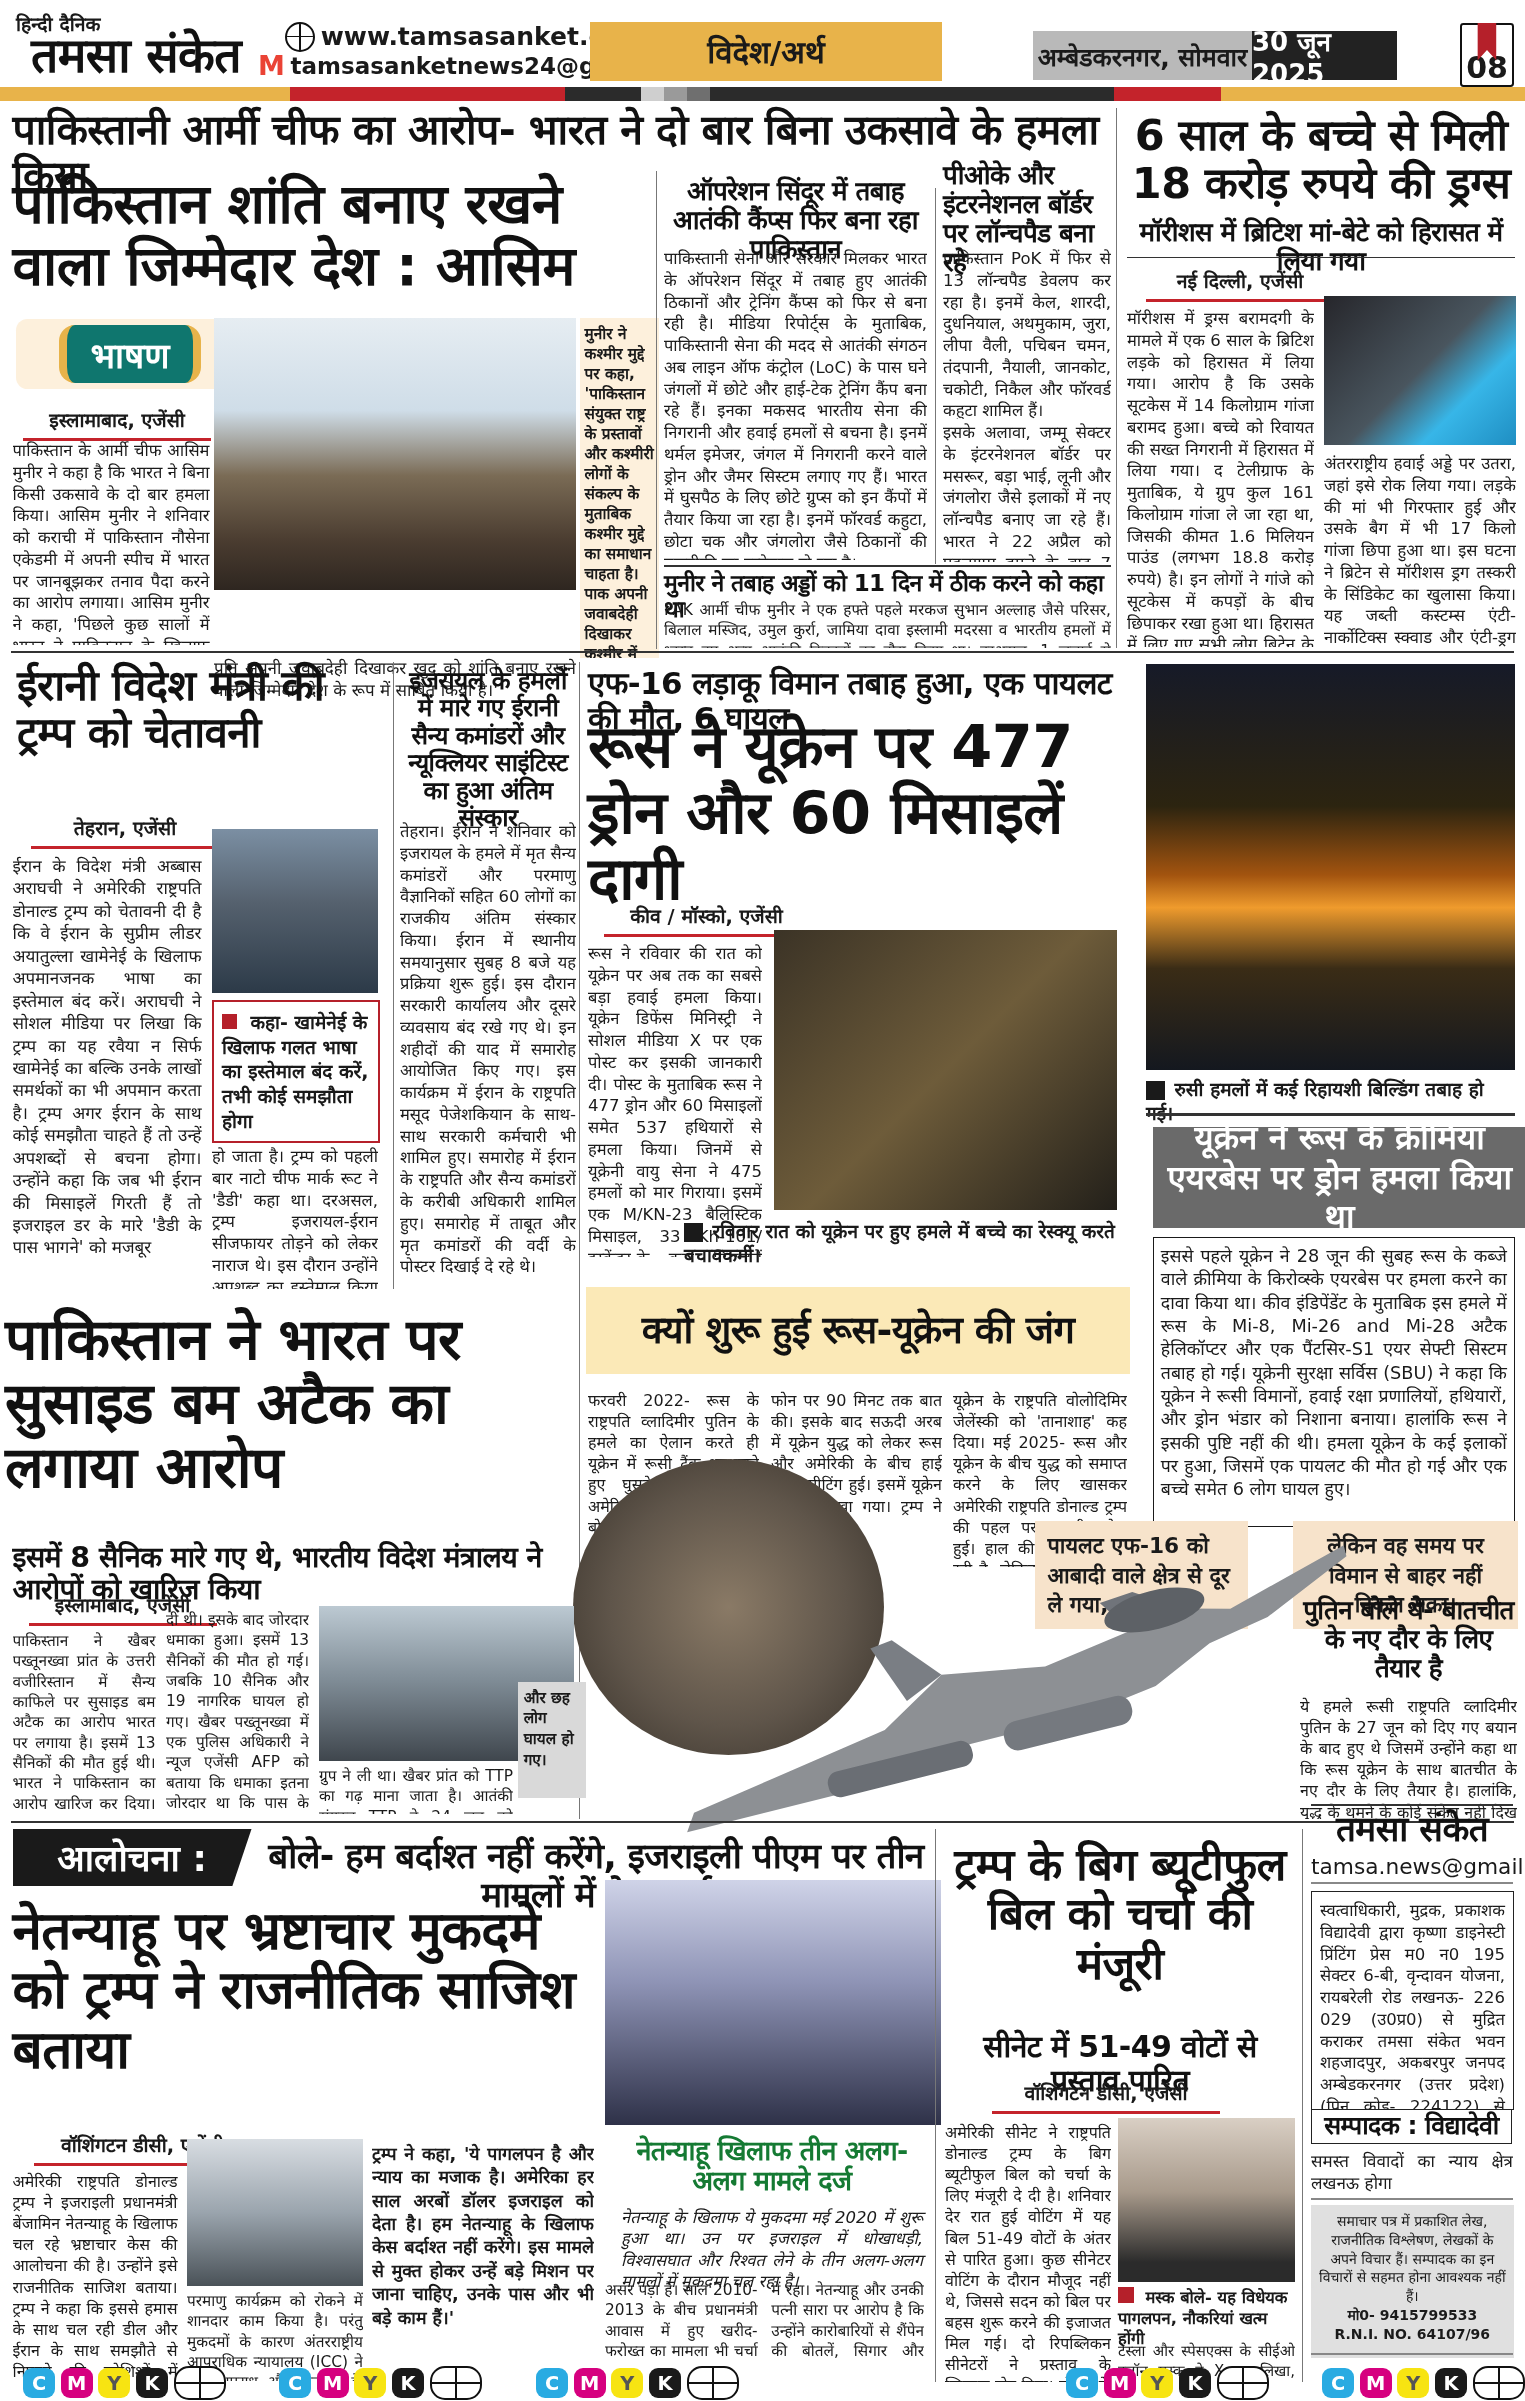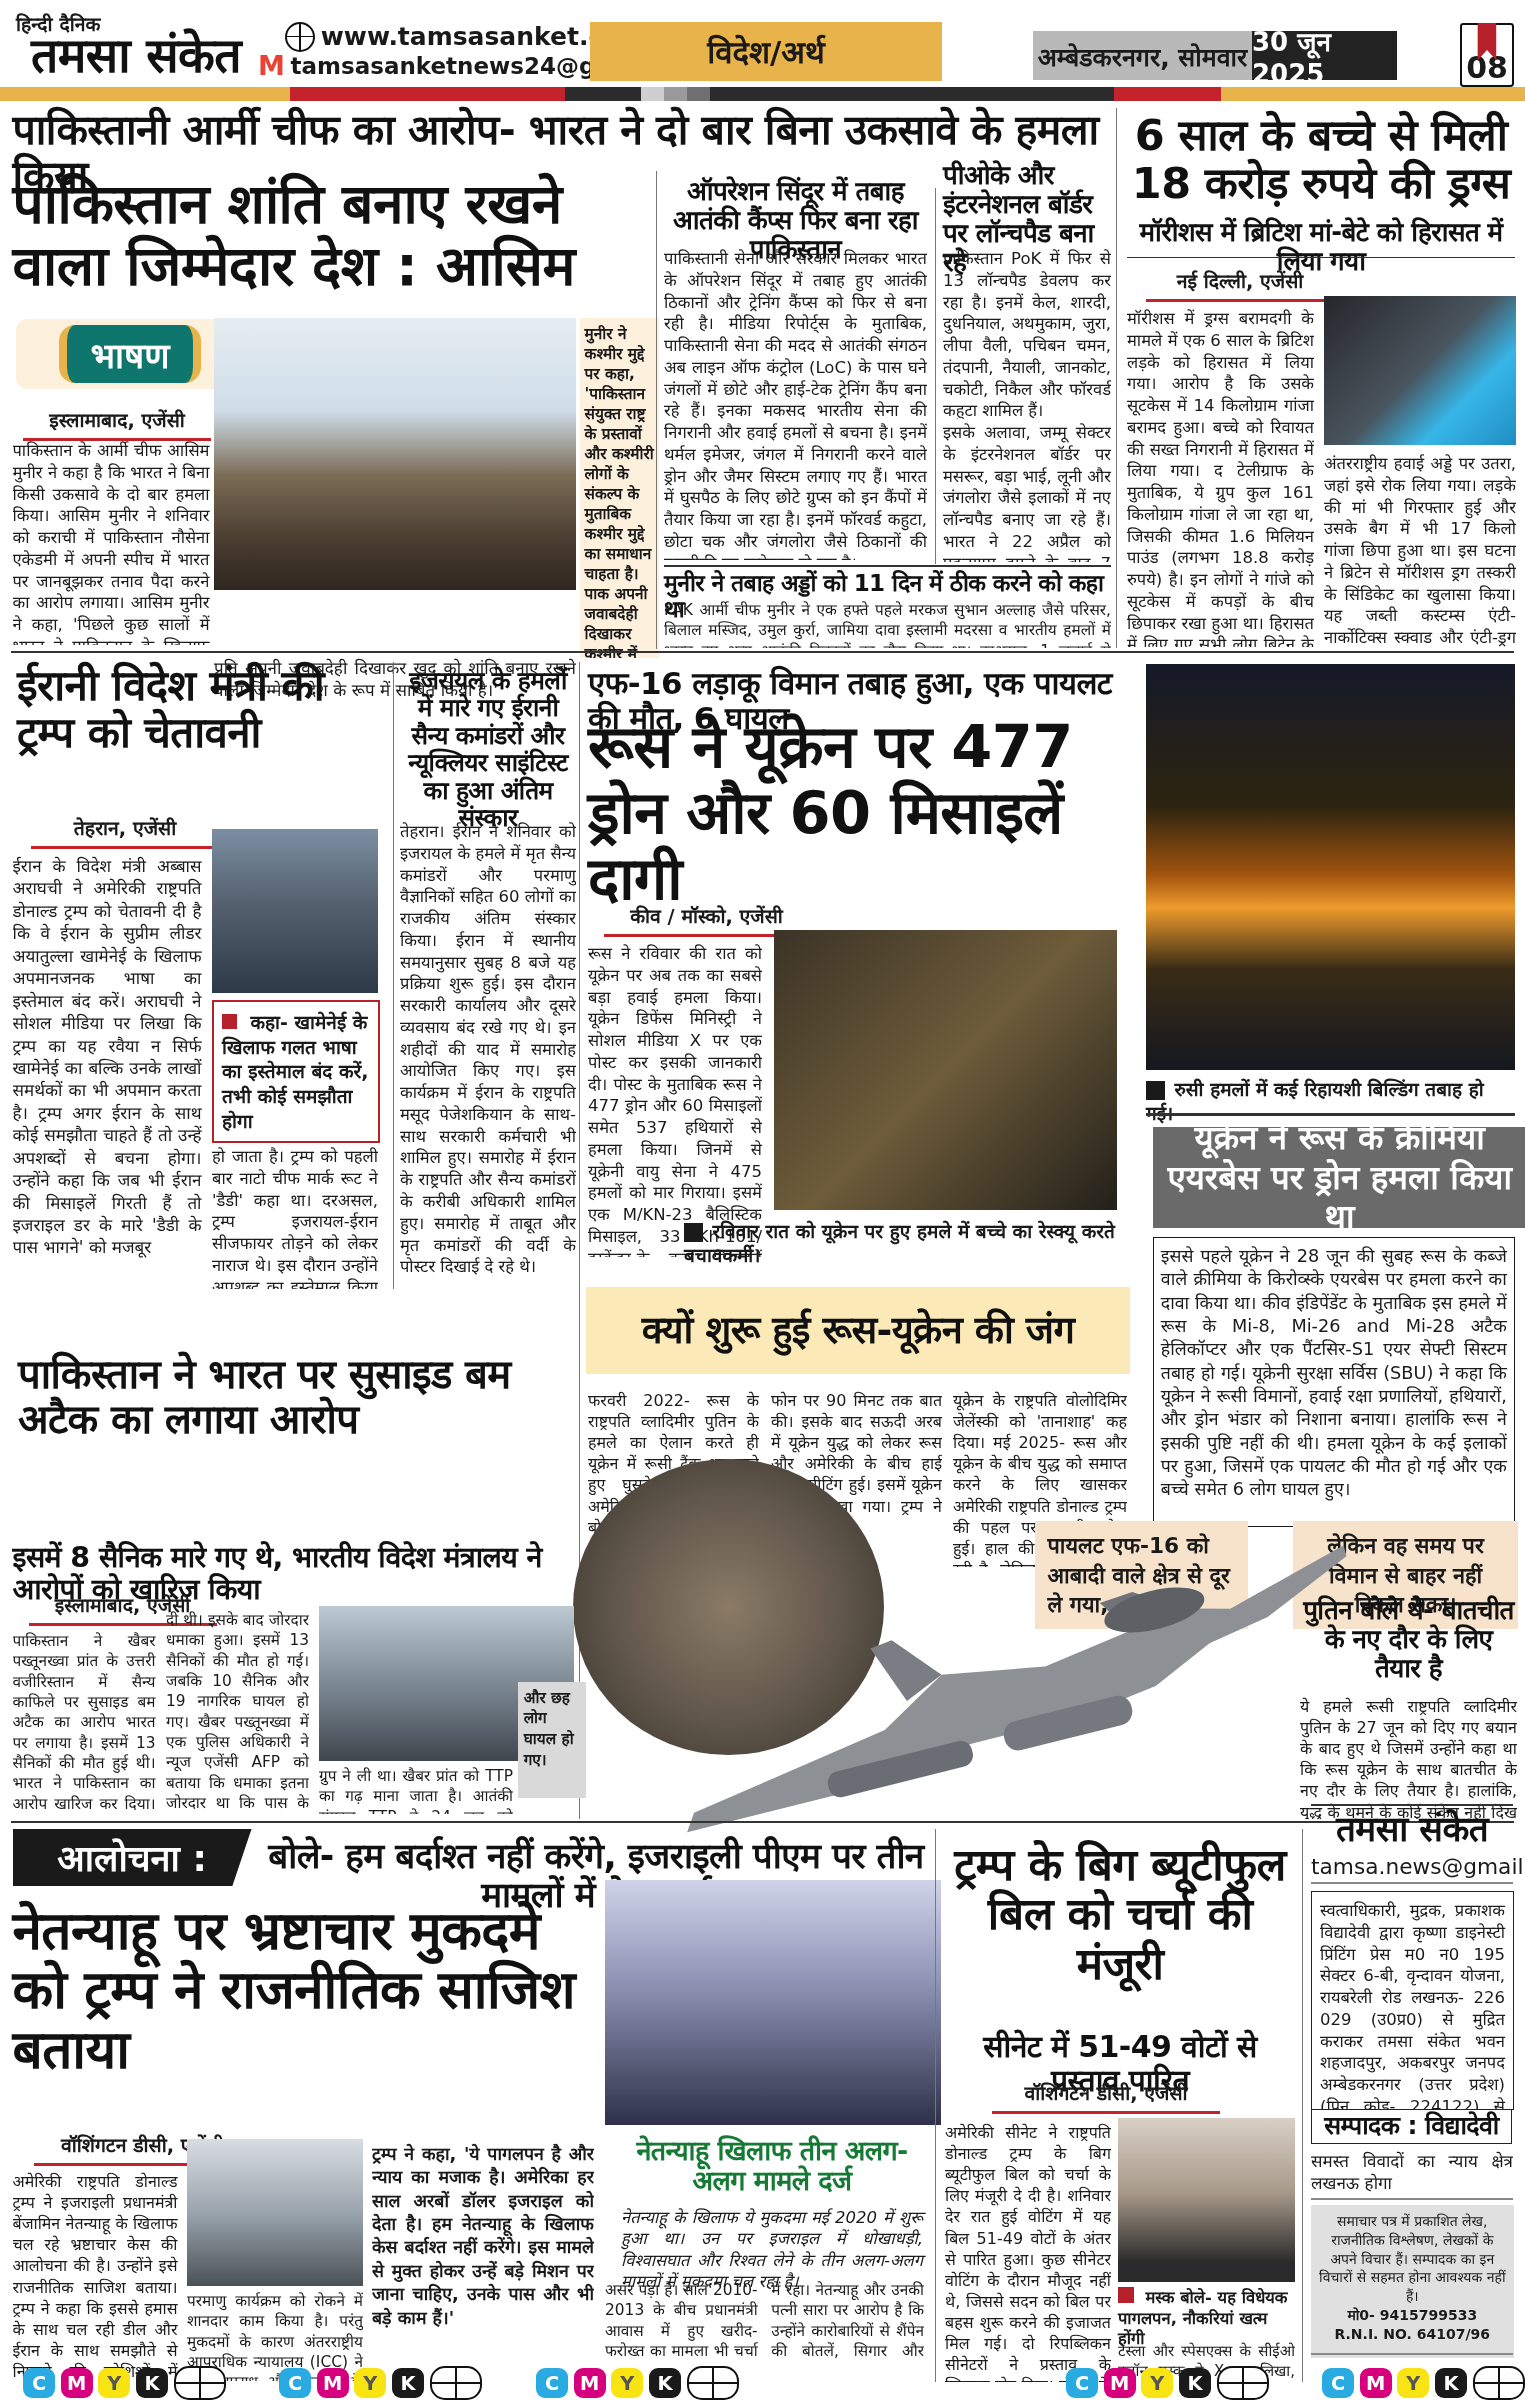--- a/index.html
+++ b/index.html
@@ -171,21 +171,21 @@
     <polygon points="1280,120 1060,180 980,160 720,200 540,170 420,240 60,300 40,330 420,330 560,300 760,300 900,280 1010,230 1120,210 1280,140" fill="#8d9094"></polygon>
     <polygon points="980,160 900,110 840,115 880,175" fill="#70747a"></polygon>
     <ellipse cx="930" cy="150" rx="90" ry="34" fill="#5d6166"></ellipse>
     <polygon points="540,170 470,90 430,95 470,200" fill="#7a7e84"></polygon>
     <rect x="300" y="290" width="260" height="46" rx="20" fill="#6a6e74"></rect>
     <rect x="620" y="280" width="230" height="52" rx="24" fill="#75797f"></rect>
   </svg>
   <div class="abs hl" style="left:1300px;top:1596px;width:217px;font-size:26px;text-align:center;">पुतिन बोले थे- बातचीत के नए दौर के लिए तैयार है</div>
   <div class="abs body-txt" style="left:1300px;top:1696px;width:217px;height:123px;font-size:16px;">ये हमले रूसी राष्ट्रपति व्लादिमीर पुतिन के 27 जून को दिए गए बयान के बाद हुए थे जिसमें उन्होंने कहा था कि रूस यूक्रेन के साथ बातचीत के नए दौर के लिए तैयार है। हालांकि, युद्ध के थमने के कोई संकेत नहीं दिख रहे हैं क्योंकि बातचीत अब तक बेनतीजा रही है। रूस और यूक्रेन प्रतिनिधिमंडलों के बीच बात हो तो हुई है पर दो दौर की बातचीत में कोई ठोस नतीजा हाथ नहीं लगा।</div>
 
-  <div class="abs hl" style="left:18px;top:1308px;width:564px;font-size:40px;margin-top:44px;">पाकिस्तान ने भारत पर सुसाइड बम अटैक का लगाया आरोप</div>
+  <div class="abs hl" style="left:5px;top:1308px;width:564px;font-size:57px;">पाकिस्तान ने भारत पर सुसाइड बम अटैक का लगाया आरोप</div>
   <div class="abs hl" style="left:12.5px;top:1542px;width:564px;font-size:28.5px;">इसमें 8 सैनिक मारे गए थे, भारतीय विदेश मंत्रालय ने आरोपों को खारिज किया</div>
   <div class="abs dateline" style="left:28.5px;top:1591px;width:188px;">
     <span>इस्लामाबाद, एजेंसी</span><div class="rule"></div>
   </div>
   <div class="abs body-txt" style="left:12.5px;top:1631px;width:143px;height:182px;font-size:15.4px;">पाकिस्तान ने खैबर पख्तूनख्वा प्रांत के उत्तरी वजीरिस्तान में सैन्य काफिले पर सुसाइड बम अटैक का आरोप भारत पर लगाया है। इसमें 13 सैनिकों की मौत हुई थी। भारत ने पाकिस्तान का आरोप खारिज कर दिया। विदेश मंत्रालय के प्रवक्ता रणधीर जायसवाल ने X पर कहा, 'हमने पाकिस्तानी सेना का एक ऑफिशियल बयान देखा है, जिसमें 28 जून को वजीरिस्तान में हुए हमले के लिए भारत को दोषी ठहराया गया है। हम इस बयान को खारिज करते हैं, जो इसी के लायक है।' वजीरिस्तान में आत्मघाती हमलावर ने विस्फोटकों से लदी गाड़ी सैन्य काफिले में घुसा</div>
   <div class="abs body-txt" style="left:166px;top:1610px;width:143px;height:203px;font-size:15.4px;">दी थी। इसके बाद जोरदार धमाका हुआ। इसमें 13 सैनिकों की मौत हो गई। जबकि 10 सैनिक और 19 नागरिक घायल हो गए। खैबर पख्तूनख्वा में एक पुलिस अधिकारी ने न्यूज एजेंसी AFP को बताया कि धमाका इतना जोरदार था कि पास के घरों की छतें गिर गईं। हमले की जिम्मेदारी पाकिस्तानी-तालिबान (TTP) से जुड़े हाफिज गुल बहादुर</div>
   <div class="abs ph ph-convoy" style="left:319px;top:1606px;width:255px;height:155px;"></div>
   <div class="abs body-txt" style="left:319px;top:1766px;width:194px;height:48px;font-size:15.4px;">ग्रुप ने ली था। खैबर प्रांत को TTP का गढ़ माना जाता है। आतंकी संगठन TTP ने 24 जून को दक्षिणी वजीरिस्तान में पाकिस्तानी आर्मी के काफिले पर हमला किया था, जिसमें 2 अफसर मारे गए थे। वहीं भारतीय वायुसेना ने पाकिस्तान के F-16 फाइटर जेट को मार गिराया था। हालांकि विमान पाकिस्तानी सीमा में गिर गया था।</div>
   <div class="abs graycall" style="left:518px;top:1682px;width:57px;height:105px;">और छह लोग घायल हो गए।</div>
 

